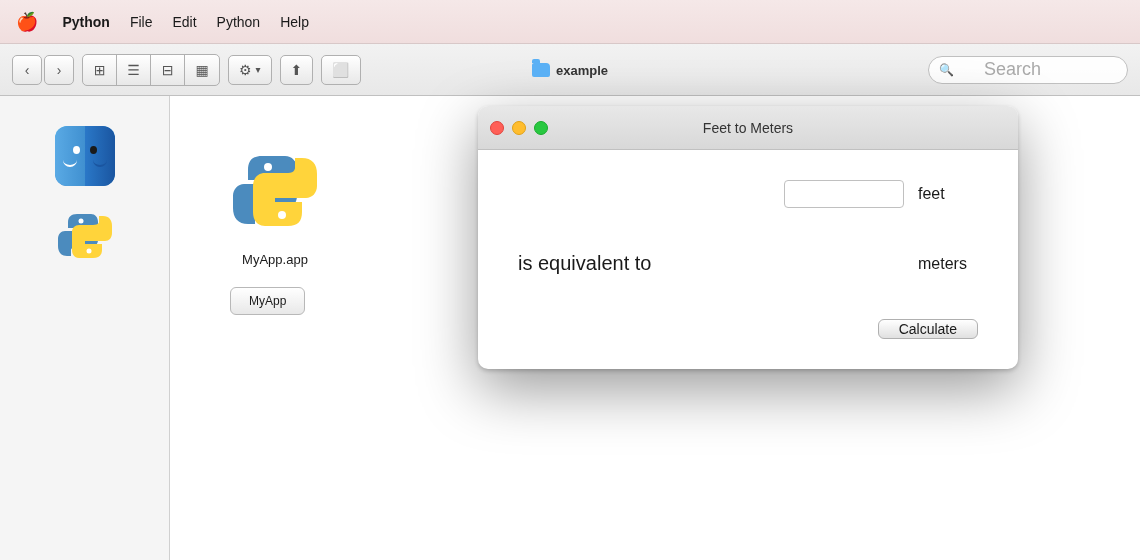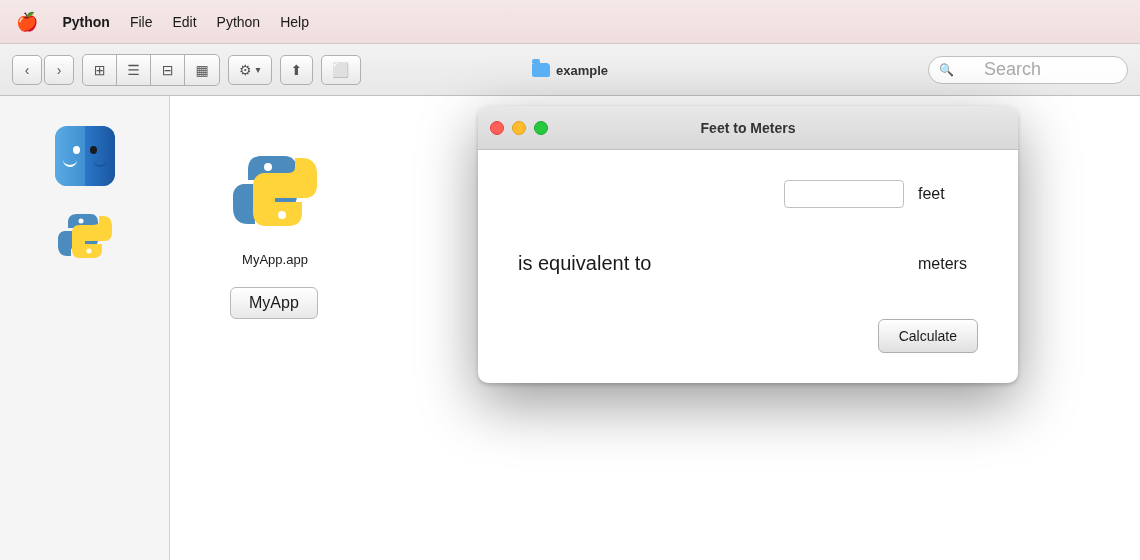--- a/index.html
+++ b/index.html
@@ -185,21 +185,21 @@
       font-size: 13px;
       color: #1a1a1a;
     }
 
     
     .myapp-btn {
       background: linear-gradient(to bottom, #ffffff, #e8e8e8);
       border: 1px solid #b8b8b8;
       border-radius: 6px;
       padding: 6px 18px;
-      font-size: 16px;
+      font-size: 12px;
       color: #1a1a1a;
       cursor: pointer;
     }
 
     
     .dialog-overlay {
       position: absolute;
       left: 478px;
       top: 10px;
       width: 540px;
@@ -249,21 +249,21 @@
       background: #28c840;
       border: 1px solid #1aab2e;
       cursor: pointer;
     }
 
     .dialog-title {
       position: absolute;
       left: 50%;
       transform: translateX(-50%);
       font-size: 14px;
-      font-weight: 700;
+      font-weight: 400;
       color: #333;
     }
 
     .dialog-body {
       padding: 30px 40px 30px 40px;
       display: flex;
       flex-direction: column;
       gap: 44px;
     }
 
@@ -293,21 +293,21 @@
       font-size: 16px;
       color: #1a1a1a;
       min-width: 120px;
       text-align: right;
     }
 
     .calc-btn {
       background: linear-gradient(to bottom, #ffffff, #e0e0e0);
       border: 1px solid #b0b0b0;
       border-radius: 6px;
-      padding: 8px 20px;
+      padding: 1px 20px;
       font-size: 14px;
       color: #1a1a1a;
       cursor: pointer;
       align-self: flex-end;
     }
 
     .toolbar-title-bar {
       position: absolute;
       top: 44px;
       left: 0;

